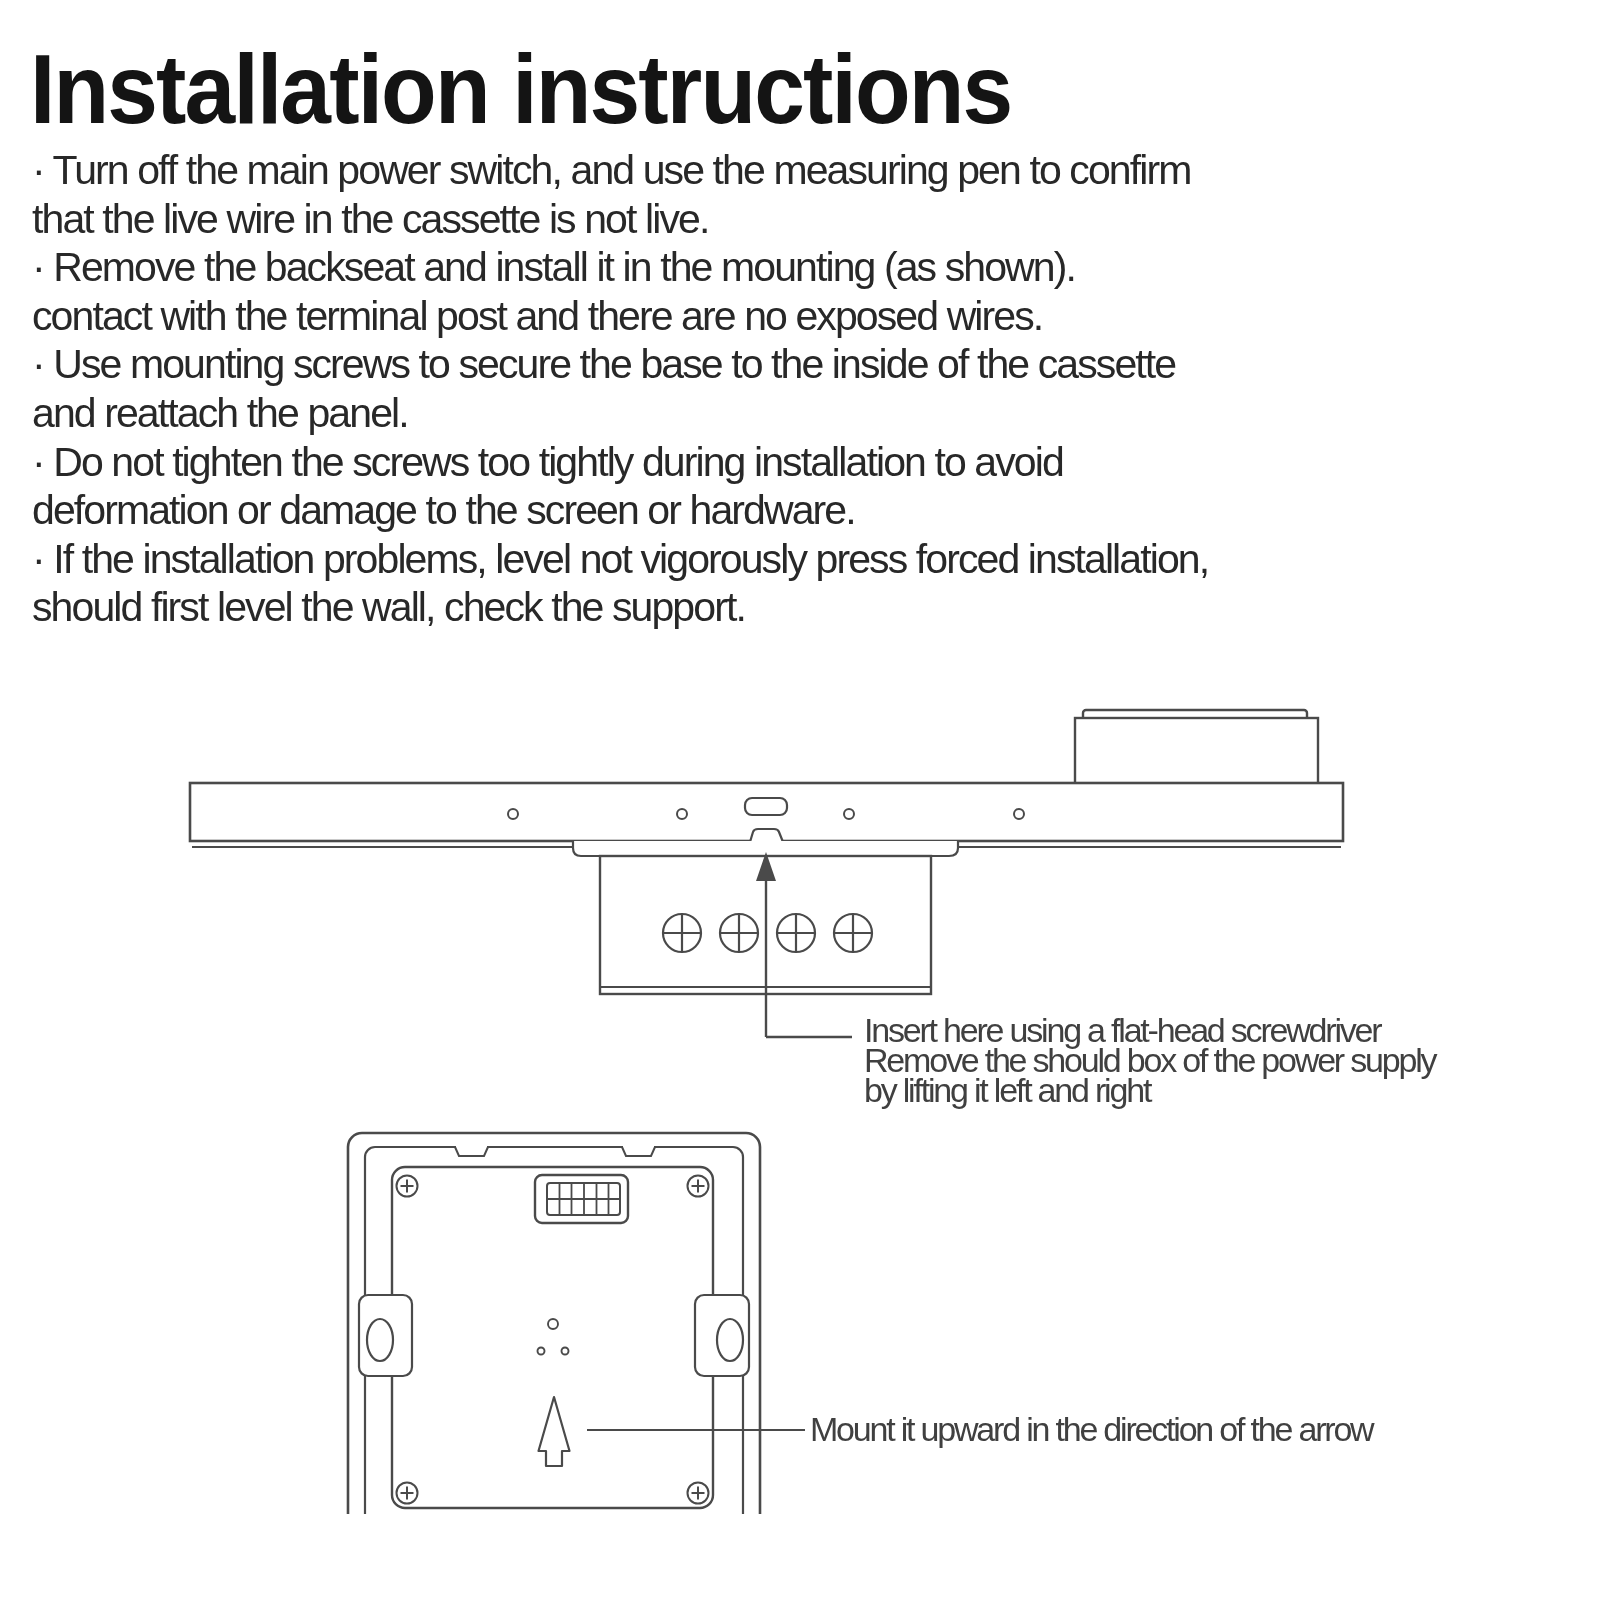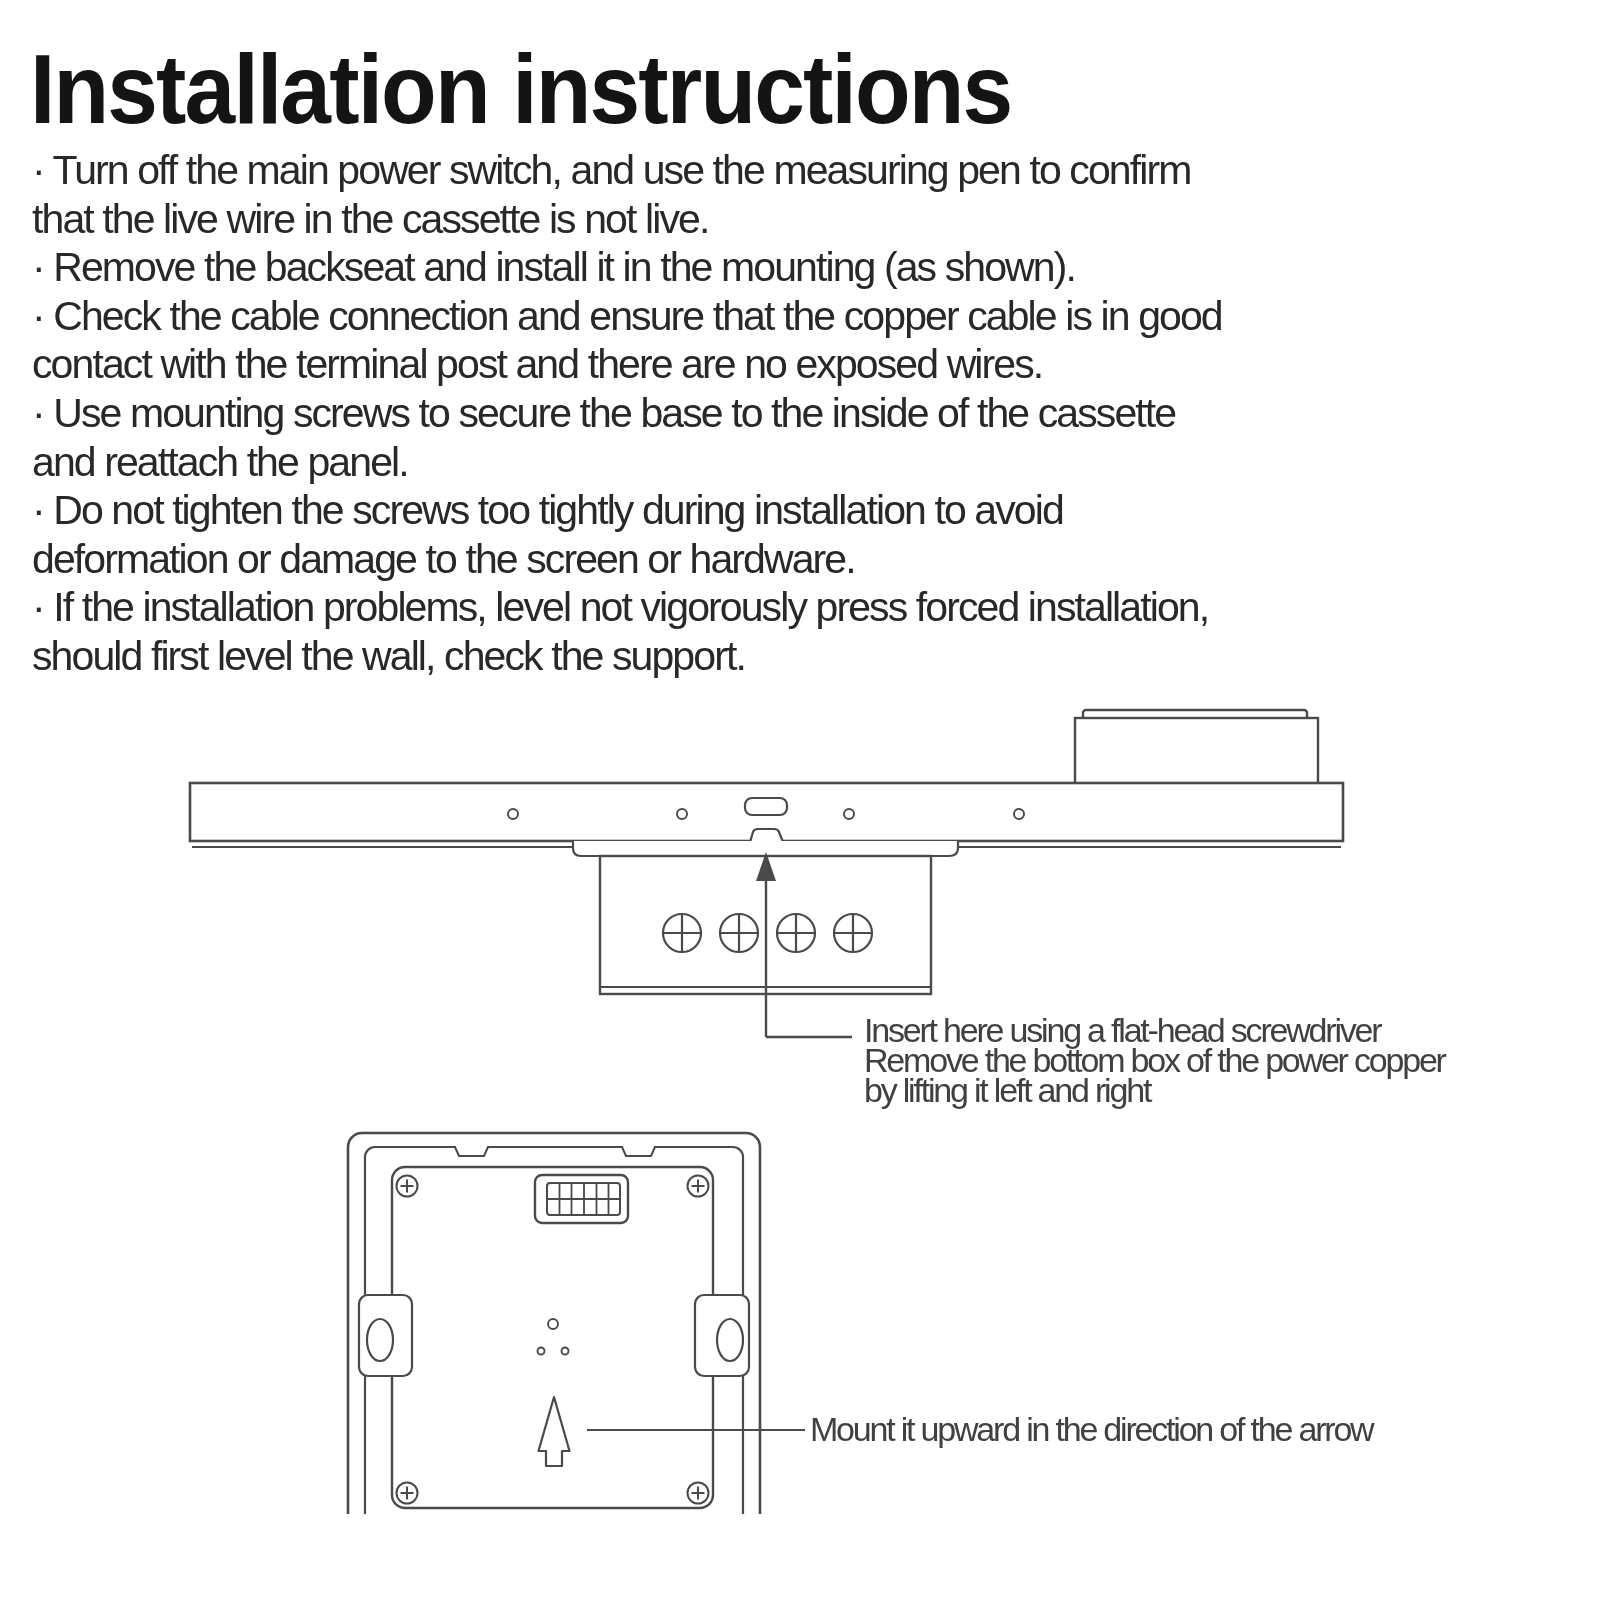--- a/index.html
+++ b/index.html
@@ -177,31 +177,30 @@
       <line x1="587" y1="1430" x2="805" y2="1430" stroke-width="2.2"></line>
     </g>
   </svg>
 
   <div class="page-title">Installation instructions</div>
 
   <div class="body-lines">
     <div>· Turn off the main power switch, and use the measuring pen to confirm</div>
     <div>that the live wire in the cassette is not live.</div>
     <div>· Remove the backseat and install it in the mounting (as shown).</div>
-    <div>· Check the cable connection and ensure that the copper cable is in good</div>
     <div>contact with the terminal post and there are no exposed wires.</div>
     <div>· Use mounting screws to secure the base to the inside of the cassette</div>
     <div>and reattach the panel.</div>
     <div>· Do not tighten the screws too tightly during installation to avoid</div>
     <div>deformation or damage to the screen or hardware.</div>
     <div>· If the installation problems, level not vigorously press forced installation,</div>
     <div>should first level the wall, check the support.</div>
   </div>
 
   <div id="anno1" class="anno">
     <div>Insert here using a flat-head screwdriver</div>
-    <div>Remove the bottom box of the power copper</div>
+    <div>Remove the should box of the power supply</div>
     <div>by lifting it left and right</div>
   </div>
 
   <div id="anno2" class="anno">Mount it upward in the direction of the arrow</div>
 
 </div>
 
 </body></html>

